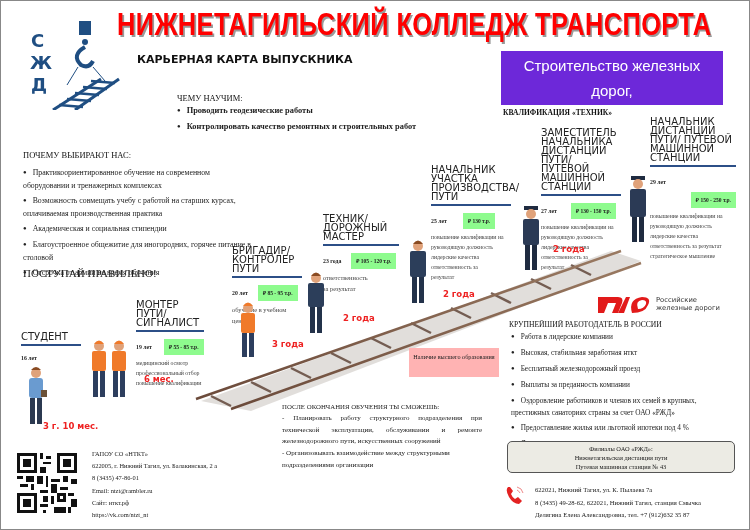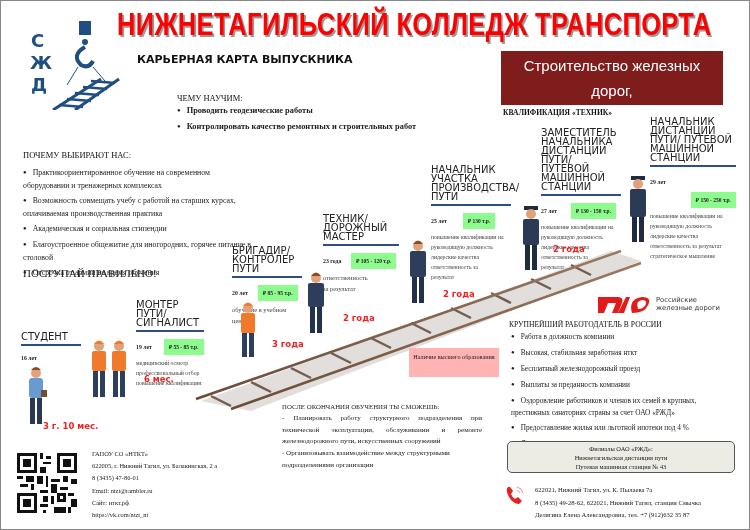--- a/index.html
+++ b/index.html
@@ -4,21 +4,21 @@
 <style>
   * { box-sizing: border-box; margin: 0; padding: 0; }
   html, body { width: 750px; height: 530px; overflow: hidden; background: #ffffff; }
   body { font-family: "Liberation Serif", serif; color: #222; position: relative; }
   .page { position: absolute; left: 0; top: 0; width: 750px; height: 530px; border: 1px solid #888; background: #fff; overflow: hidden; }
   .abs { position: absolute; }
 
   
   .main-title { left: 116px; top: 6px; font-family: "Liberation Sans", sans-serif; font-weight: bold; font-size: 31px; letter-spacing: 0.5px; color: #f00; text-shadow: 2px 2px 0 #9a9a9a; transform: scaleX(0.82); transform-origin: left top; white-space: nowrap; }
   .sub-title { left: 136px; top: 52px; font-family: "DejaVu Sans", sans-serif; font-weight: bold; font-size: 11px; color: #111; white-space: nowrap; }
-  .spec-box { left: 500px; top: 50px; width: 222px; height: 54px; background: #7f1d1d; color: #fff; font-family: "Liberation Sans", sans-serif; font-size: 15px; text-align: center; line-height: 25px; padding-top: 2px; transform: none; }
+  .spec-box { left: 500px; top: 50px; width: 222px; height: 54px; background: #6d28d9; color: #fff; font-family: "Liberation Sans", sans-serif; font-size: 15px; text-align: center; line-height: 25px; padding-top: 2px; transform: none; }
   .spec-box span { display: block; }
 
   
   .logo { left: 22px; top: 14px; width: 100px; height: 95px; }
 
   .h-section { font-family: "Liberation Serif", serif; font-weight: bold; font-size: 9px; color: #111; white-space: nowrap; }
   .bul { font-family: "Liberation Serif", serif; font-size: 8.4px; line-height: 16px; font-weight: bold; color: #222; list-style: none; }
   .bul li::before { content: "\25CF"; font-size: 6px; margin-right: 6px; position: relative; top: -1px; }
   .bul2 { font-family: "Liberation Serif", serif; font-size: 7.8px; line-height: 12.6px; color: #222; list-style: none; }
   .bul2 li { margin-bottom: 3px; }
@@ -289,21 +289,21 @@
       <path d="M36 22 q-4 -14 10 -16 q10 0 6 8 q-3 8 -16 8 z m6 -4 q6 0 8 -5 q1 -4 -4 -4 q-7 1 -4 9 z" fill="#e21a1a"></path>
     </svg>
     <div class="rzd-text" style="position:absolute; left:60px; top:5px;">
       <div>Российские</div>
       <div>железные дороги</div>
     </div>
   </div>
 
   <div class="abs h-section" style="left:508px; top:319px; font-weight:normal; font-size:7.6px;">КРУПНЕЙШИЙ РАБОТОДАТЕЛЬ В РОССИИ</div>
   <ul class="abs bul2" style="left:510px; top:330px; width:225px; font-size:7.3px; line-height:11px;">
-    <li style="margin-bottom:4px;">Работа в должность компании</li>
+    <li style="margin-bottom:4px;">Работа в лидерские компании</li>
     <li style="margin-bottom:4px;">Высокая, стабильная заработная нткт</li>
     <li style="margin-bottom:4px;">Бесплатный железнодорожный проезд</li>
     <li style="margin-bottom:4px;">Выплаты за преданность компании</li>
     <li style="margin-bottom:4px;">Оздоровление работников и членов их семей в крупных, престижных санаториях страны за счет ОАО «РЖД»</li>
     <li style="margin-bottom:4px;">Предоставление жилья или льготной ипотеки под 4 %</li>
     <li style="margin-bottom:4px;">Льготная пенсия для участков с интенсивным движением</li>
   </ul>
 
   <div class="abs after">
     <div class="ttl">ПОСЛЕ ОКОНЧАНИЯ ОБУЧЕНИЯ ТЫ СМОЖЕШЬ:</div>

